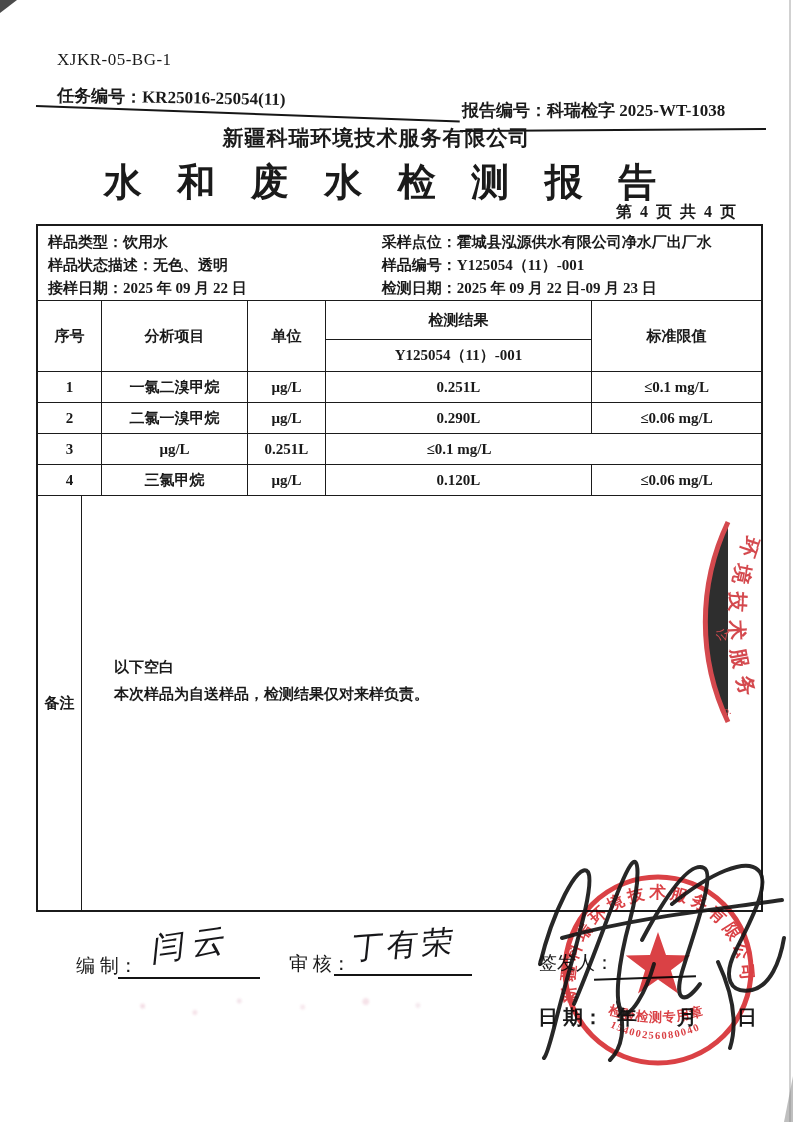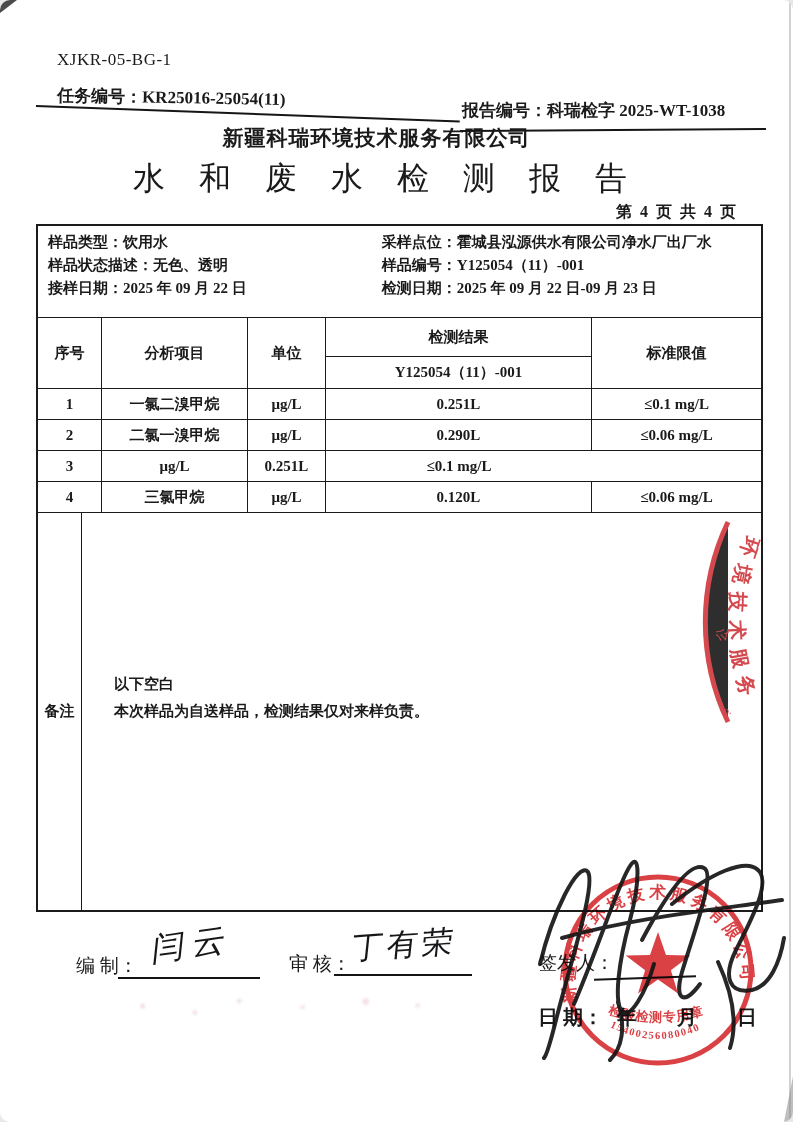--- a/index.html
+++ b/index.html
@@ -5,53 +5,52 @@
   * { margin:0; padding:0; box-sizing:border-box; }
   html,body { background:#e8e8e8; }
   .page {
     position:relative;
     width:793px; height:1122px;
     margin:0 auto;
     background:#ffffff;
     overflow:hidden;
     font-family:"Liberation Serif", serif;
     color:#1a1a1a;
-    border-radius:10px;
   }
   
   .form-code {
     position:absolute; left:57px; top:50px;
     font-size:17px; letter-spacing:.5px; font-weight:500;
   }
   .no-line { position:absolute; font-size:17px; font-weight:700; white-space:nowrap; }
   .task-line { left:57px; top:84px; transform:rotate(1deg); transform-origin:left center; }
   .report-line { left:462px; top:99px; }
   .rule { position:absolute; height:2.2px; background:#161616; }
   .rule-task { left:36px; top:105px; width:424px; transform:rotate(2.1deg); transform-origin:left center; }
   .rule-report { left:460px; top:129px; width:306px; transform:rotate(-0.4deg); }
   .company-name {
     position:absolute; left:0; right:40px; top:124px;
     text-align:center; font-size:21px; font-weight:700; letter-spacing:1px;
   }
   .report-title {
     position:absolute; left:0; right:20px; top:157px;
-    text-align:center; font-size:32px; font-weight:400; letter-spacing:13px;
+    text-align:center; font-size:38px; font-weight:700; letter-spacing:13px;
   }
   .page-indicator {
     position:absolute; right:55px; top:202px;
     font-size:16px; font-weight:700; letter-spacing:2px;
   }
   
   .report-table {
     position:absolute; left:36px; top:224px; width:727px; height:688px;
     border:2px solid #1b1b1b;
     font-size:15px; font-weight:600;
     display:flex; flex-direction:column;
   }
-  .info-row { display:flex; height:92px; border-bottom:1.6px solid #1b1b1b; }
+  .info-row { display:flex; height:75px; border-bottom:1.6px solid #1b1b1b; }
   .info-left  { width:47%; padding:5px 8px 0 10px; }
   .info-right { width:53%; padding:5px 8px 0 4px; }
   .info-line { line-height:23px; white-space:nowrap; }
   .grid-head {
     display:grid; grid-template-columns:64px 146px 78px 266px 1fr;
     grid-template-rows:39px 31px;
     border-bottom:1.6px solid #1b1b1b;
   }
   .cell { display:flex; align-items:center; justify-content:center; text-align:center; }
   .bR { border-right:1.6px solid #1b1b1b; }

